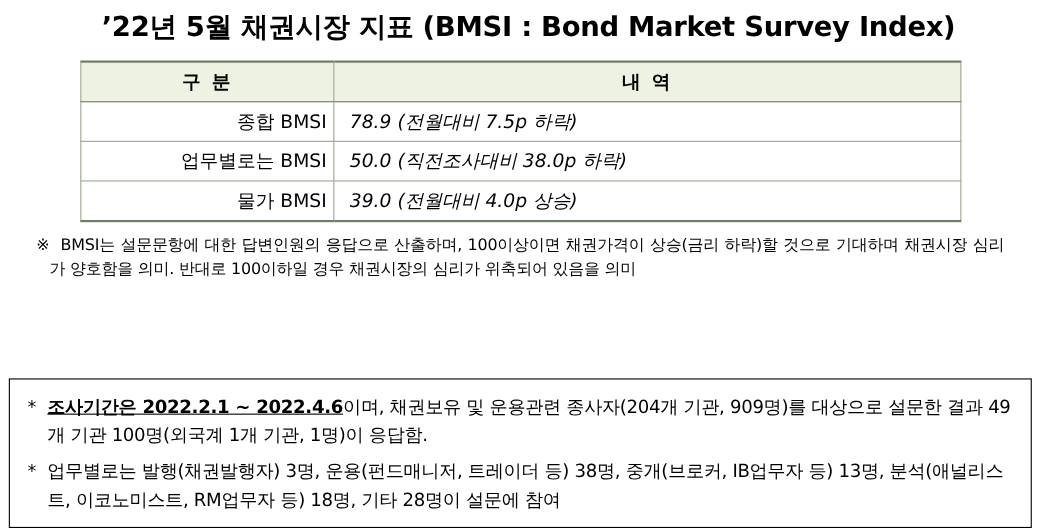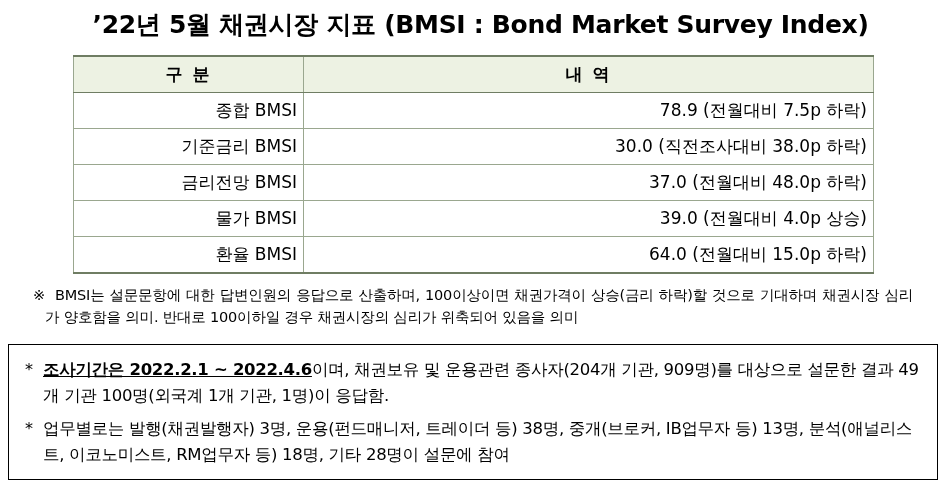--- a/index.html
+++ b/index.html
@@ -56,22 +56,23 @@
     border-bottom: 1px solid #6f7d63;
     letter-spacing: 2px;
   }
   table.bmsi col.c1 { width: 230px; }
   table.bmsi col.c2 { width: 570px; }
   table.bmsi tbody td.label {
     text-align: right;
     padding-left: 22px;
   }
   table.bmsi tbody td.value {
-    text-align: right;
+    text-align: left;
     padding-left: 14px;
+    font-style: italic;
   }
   table.bmsi tbody tr:last-child td {
     border-bottom: 2px solid #6f7d63;
   }
   .note {
     width: 880px;
     margin: 10px auto 0 auto;
     font-size: 14.5px;
     line-height: 1.55;
     font-family: "DejaVu Sans", sans-serif;
@@ -137,34 +138,26 @@
           <th>구 분</th>
           <th>내 역</th>
         </tr>
       </thead>
       <tbody>
         <tr>
           <td class="label">종합 BMSI</td>
           <td class="value">78.9 (전월대비 7.5p 하락)</td>
         </tr>
         <tr>
-          <td class="label">기준금리 BMSI</td>
-          <td class="value">30.0 (직전조사대비 38.0p 하락)</td>
-        </tr>
-        <tr>
-          <td class="label">금리전망 BMSI</td>
-          <td class="value">37.0 (전월대비 48.0p 하락)</td>
+          <td class="label">업무별로는 BMSI</td>
+          <td class="value">50.0 (직전조사대비 38.0p 하락)</td>
         </tr>
         <tr>
           <td class="label">물가 BMSI</td>
           <td class="value">39.0 (전월대비 4.0p 상승)</td>
-        </tr>
-        <tr>
-          <td class="label">환율 BMSI</td>
-          <td class="value">64.0 (전월대비 15.0p 하락)</td>
         </tr>
       </tbody>
     </table>
   </div>
 
   <div class="note">
     <span class="mark">※</span>
     <div class="note-body">BMSI는 설문문항에 대한 답변인원의 응답으로 산출하며, 100이상이면 채권가격이 상승(금리 하락)할 것으로 기대하며 채권시장 심리가 양호함을 의미. 반대로 100이하일 경우 채권시장의 심리가 위축되어 있음을 의미</div>
   </div>
 

